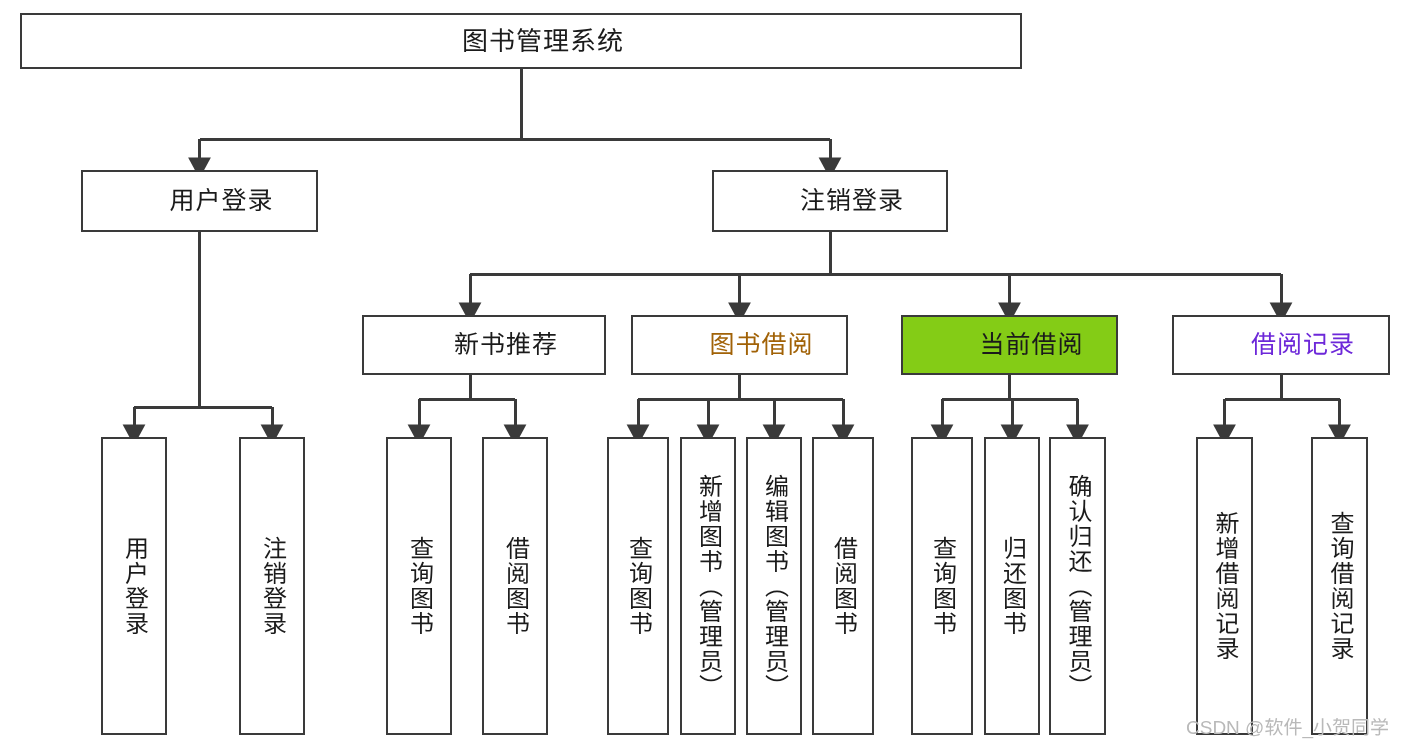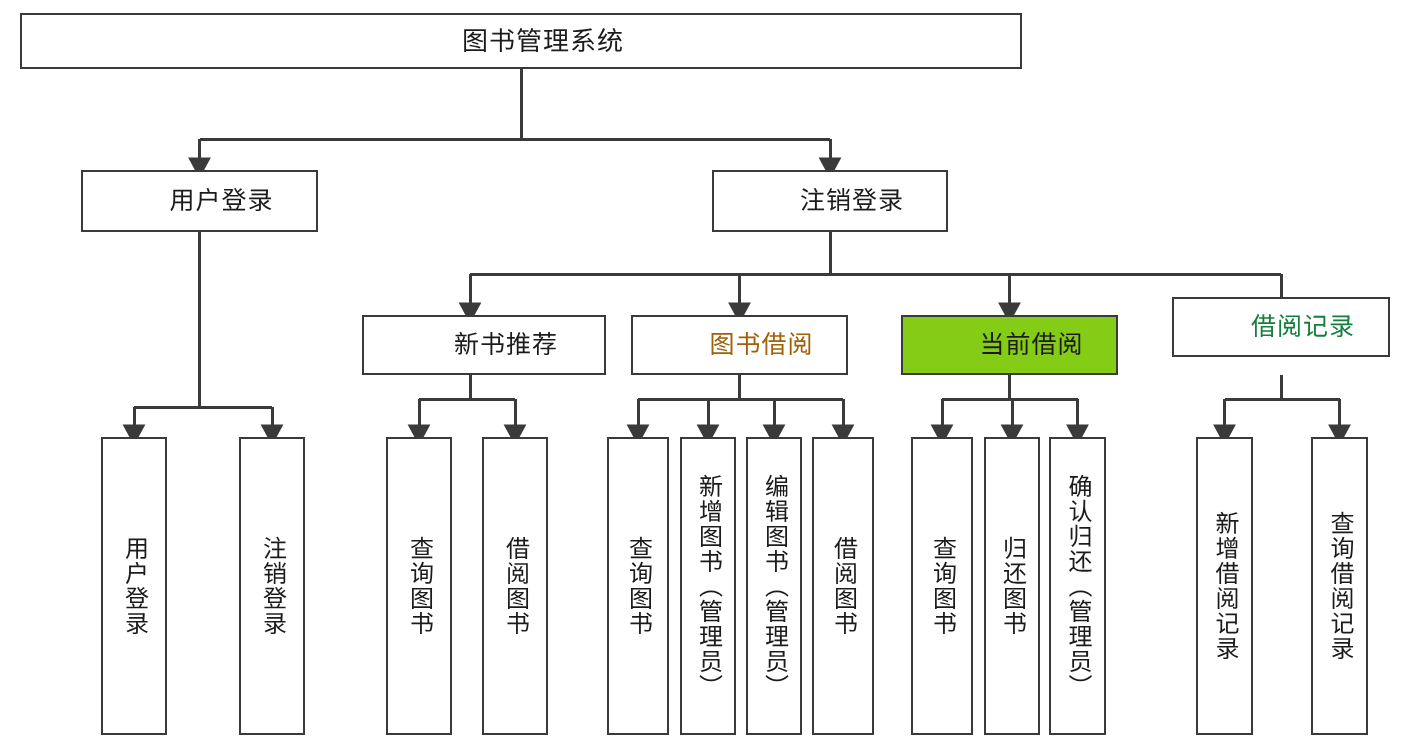--- a/index.html
+++ b/index.html
@@ -128,21 +128,21 @@
       </div>
       <div class="node horiz" style="left: 362px; top: 315px; width: 244px; height: 60px; border-color: rgb(58, 58, 58); color: rgb(27, 27, 27); background: rgb(255, 255, 255);">
         <span class="hlabel">新书推荐</span>
       </div>
       <div class="node horiz" style="left: 631px; top: 315px; width: 217px; height: 60px; border-color: rgb(58, 58, 58); color: #a16207; background: rgb(255, 255, 255);">
         <span class="hlabel">图书借阅</span>
       </div>
       <div class="node horiz" style="left: 901px; top: 315px; width: 217px; height: 60px; border-color: rgb(58, 58, 58); color: rgb(27, 27, 27); background: #84cc16; align-items: center;">
         <span class="hlabel">当前借阅</span>
       </div>
-      <div class="node horiz" style="left: 1172px; top: 297px; width: 218px; height: 60px; border-color: rgb(58, 58, 58); color: #15803d; background: rgb(255, 255, 255);">
+      <div class="node horiz" style="left: 1172px; top: 315px; width: 218px; height: 60px; border-color: rgb(58, 58, 58); color: #6d28d9; background: rgb(255, 255, 255);">
         <span class="hlabel">借阅记录</span>
       </div>
       <div class="node vert" style="left: 101px; top: 437px; width: 66px; height: 298px; border-color: rgb(58, 58, 58); color: rgb(27, 27, 27); background: rgb(255, 255, 255);">
         <span class="vlabel">用户登录</span>
       </div>
       <div class="node vert" style="left: 239px; top: 437px; width: 66px; height: 298px; border-color: rgb(58, 58, 58); color: rgb(27, 27, 27); background: rgb(255, 255, 255);">
         <span class="vlabel">注销登录</span>
       </div>
       <div class="node vert" style="left: 386px; top: 437px; width: 66px; height: 298px; border-color: rgb(58, 58, 58); color: rgb(27, 27, 27); background: rgb(255, 255, 255);">
         <span class="vlabel">查询图书</span>
@@ -172,13 +172,14 @@
         <span class="vlabel">确认归还（管理员）</span>
       </div>
       <div class="node vert" style="left: 1196px; top: 437px; width: 57px; height: 298px; border-color: rgb(58, 58, 58); color: rgb(27, 27, 27); background: rgb(255, 255, 255);">
         <span class="vlabel">新增借阅记录</span>
       </div>
       <div class="node vert" style="left: 1311px; top: 437px; width: 57px; height: 298px; border-color: rgb(58, 58, 58); color: rgb(27, 27, 27); background: rgb(255, 255, 255);">
         <span class="vlabel">查询借阅记录</span>
       </div>
     </div>
 
+  <div class="watermark">CSDN @软件_小贺同学</div>
 </div>
 
 </body></html>

